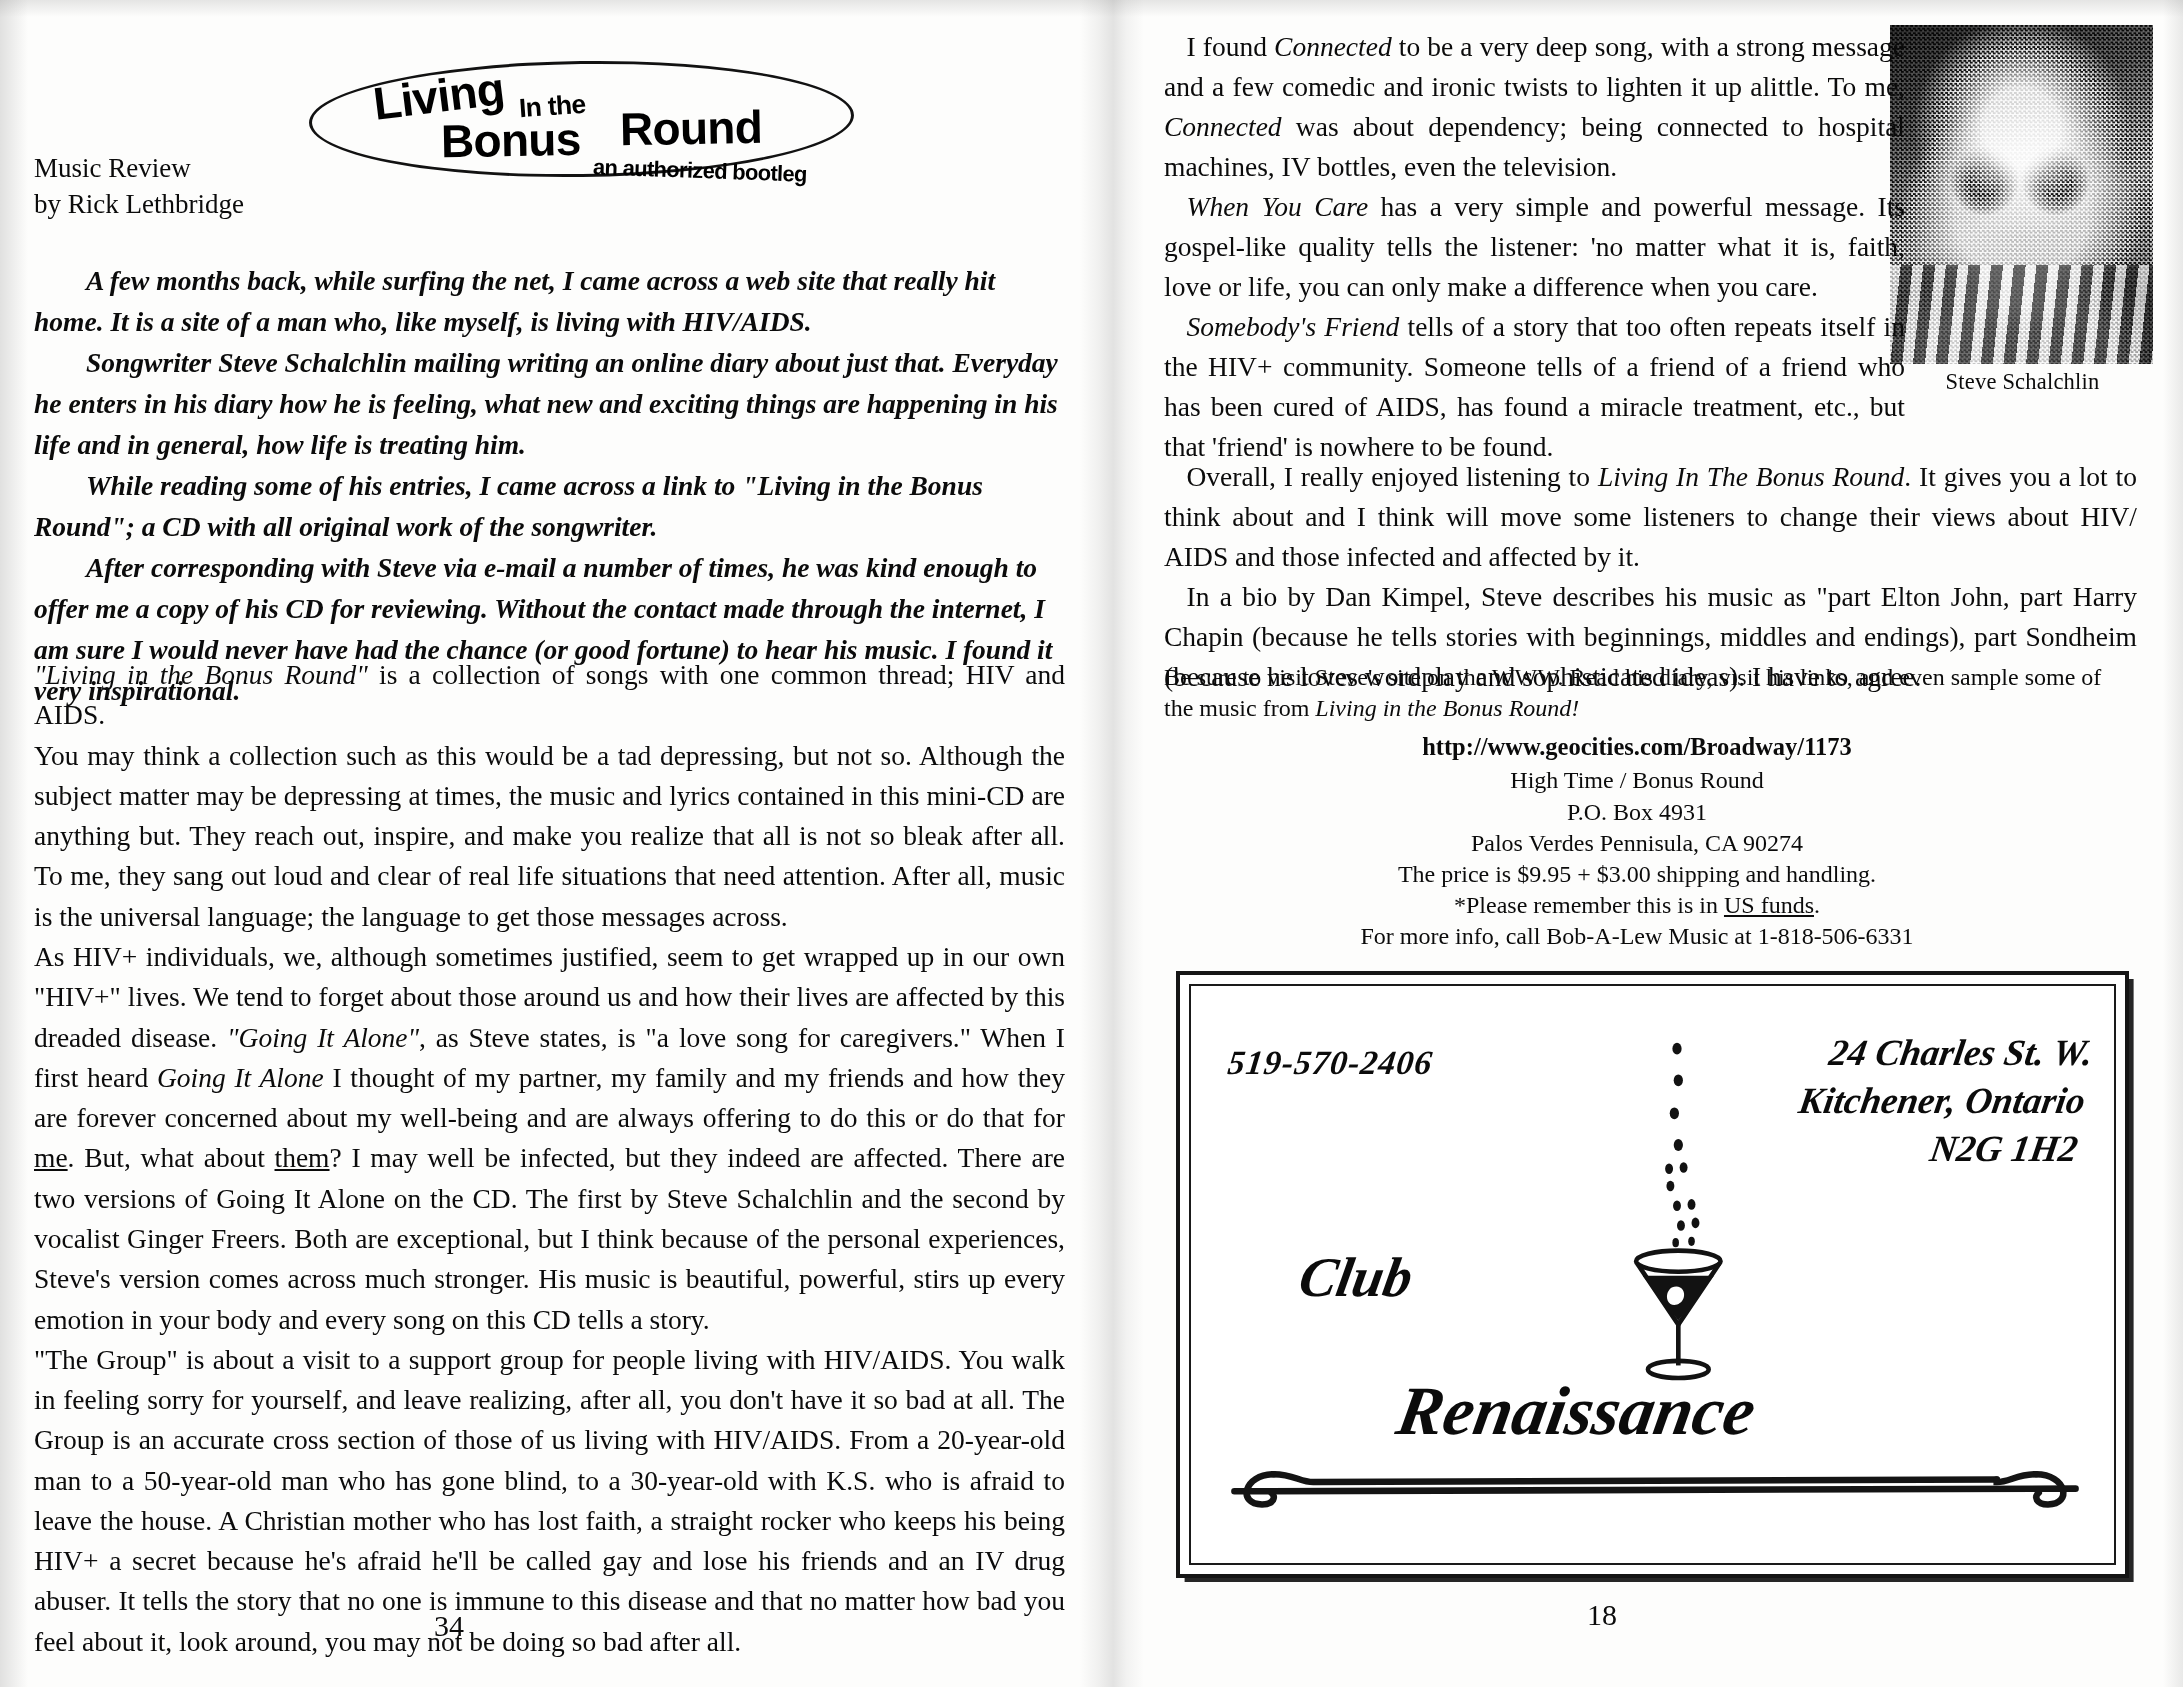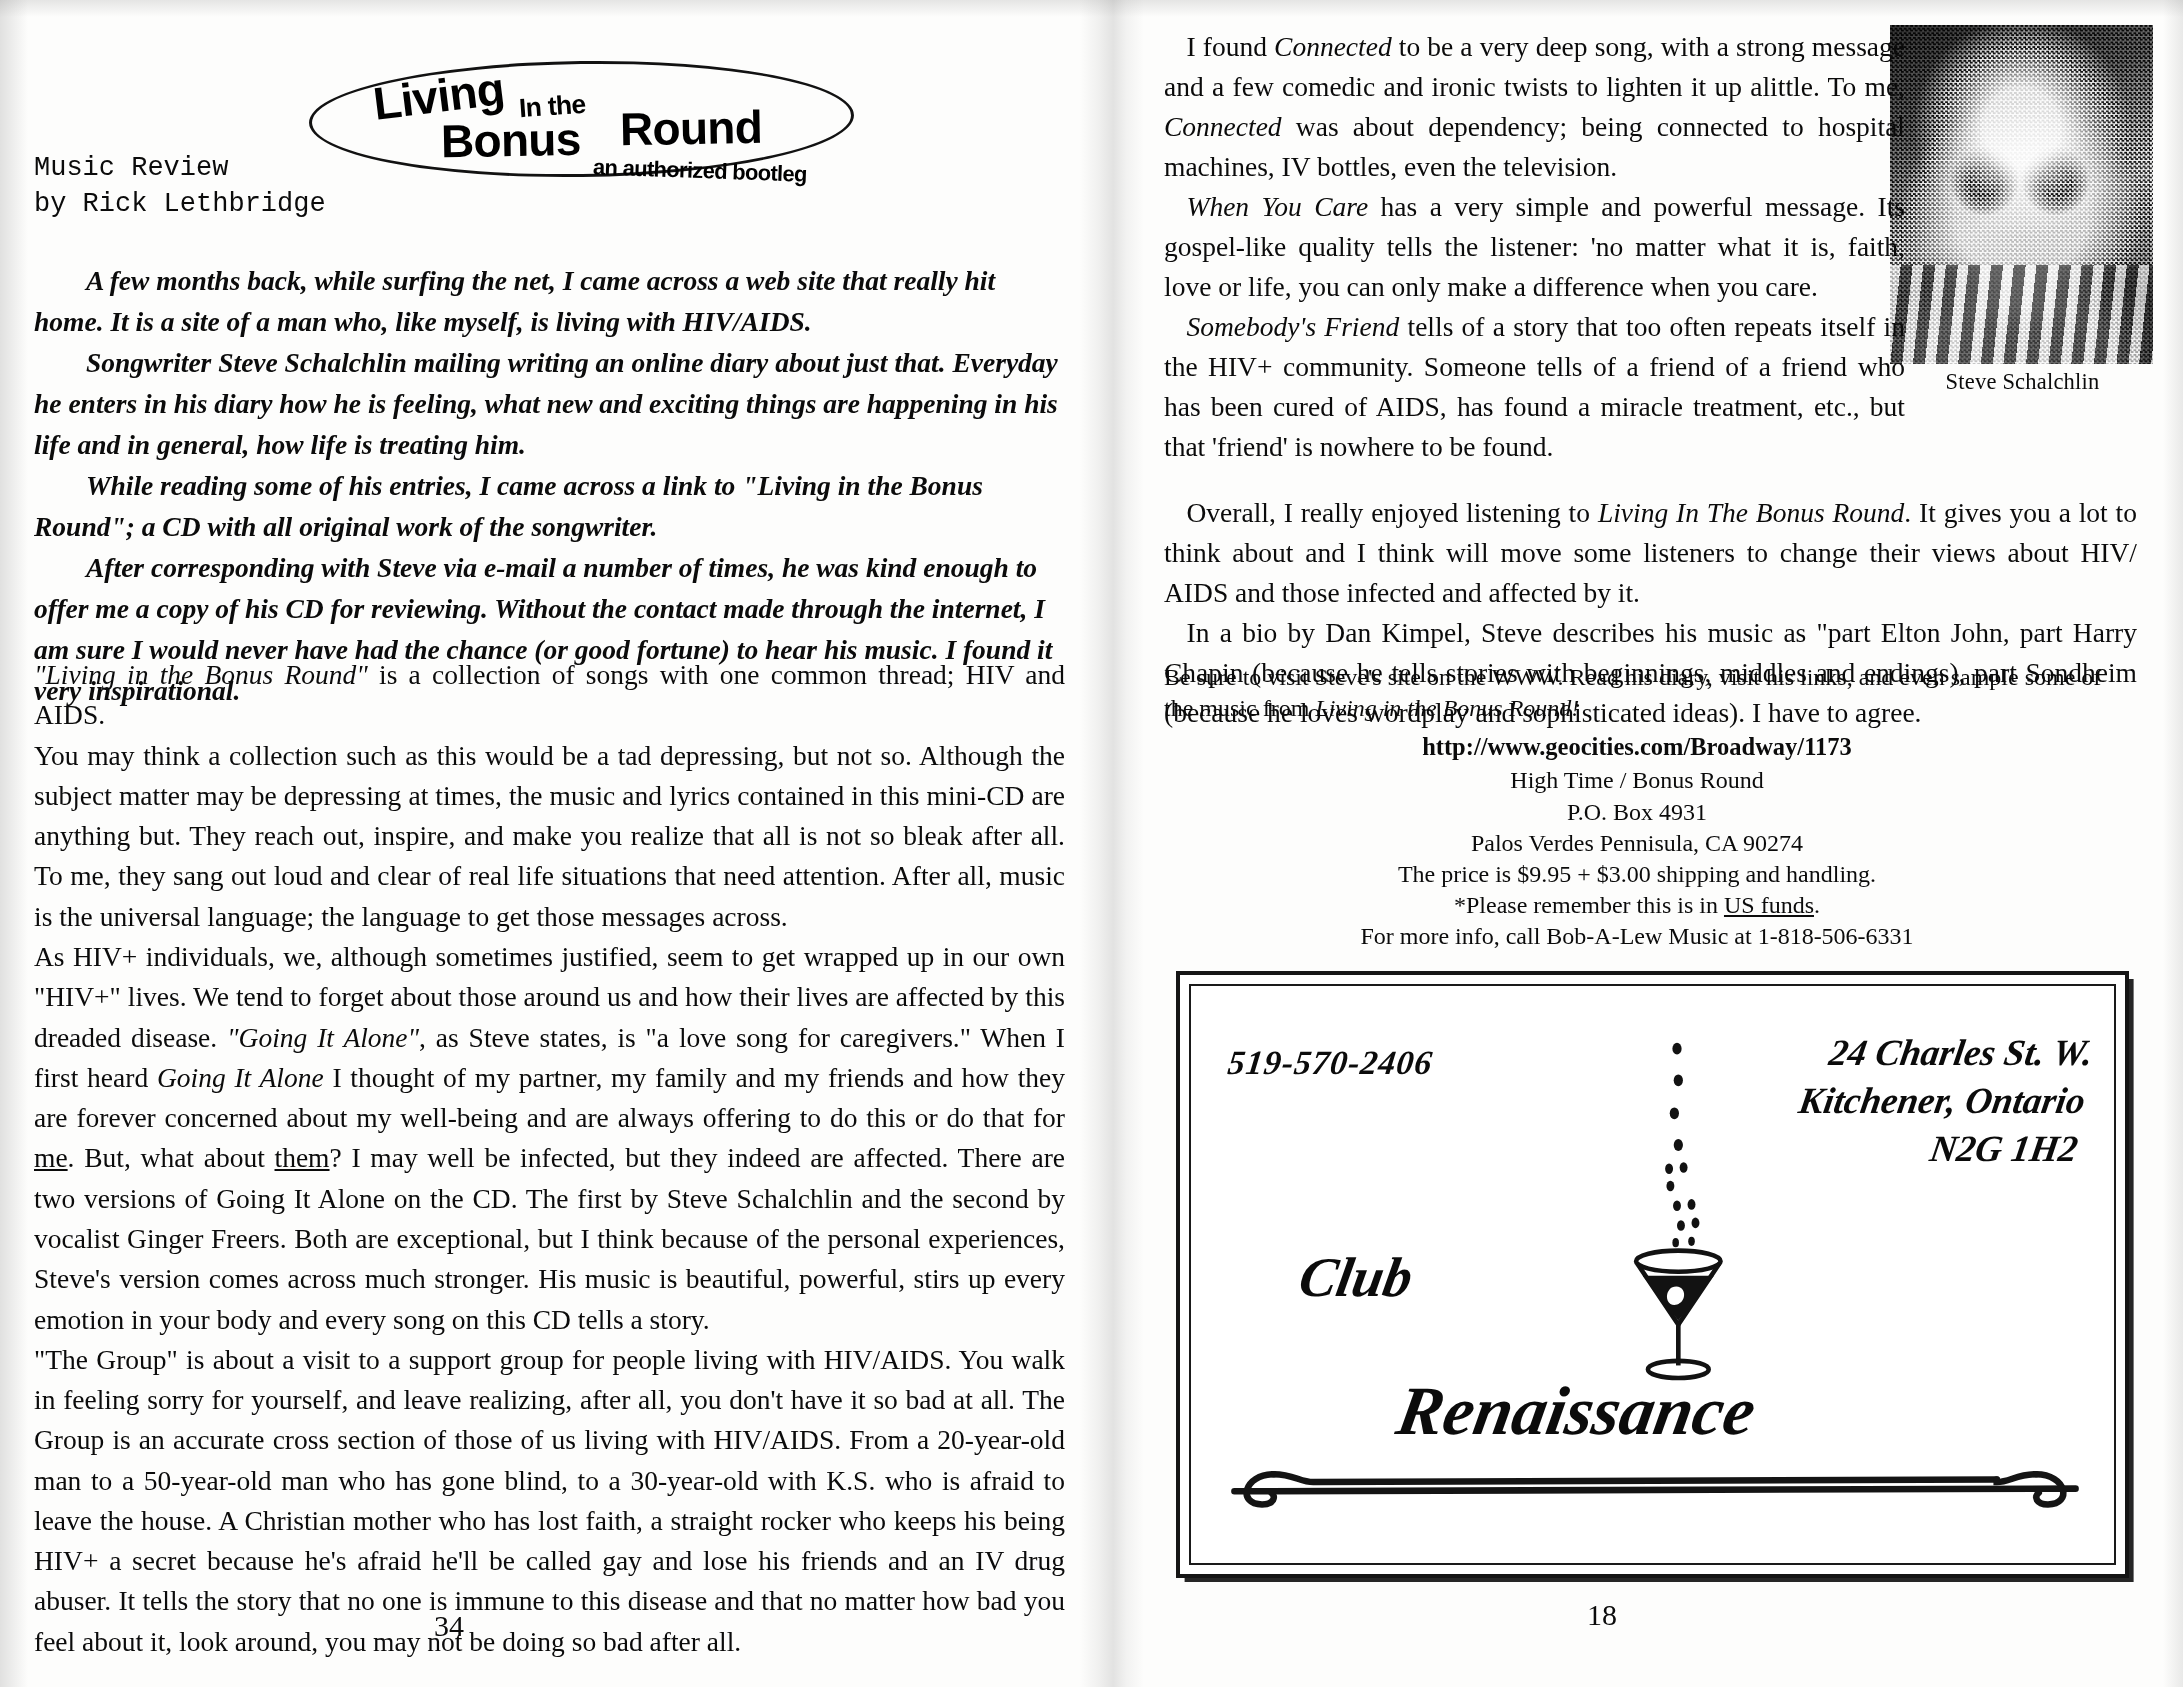--- a/index.html
+++ b/index.html
@@ -41,21 +41,21 @@
     font-weight:bold;color:#000;letter-spacing:-0.7px;}
   .mh-living{left:64px;top:8px;font-size:46px;transform:rotate(-7deg);
     font-stretch:condensed;}
   .mh-inthe{left:210px;top:30px;font-size:26.5px;transform:rotate(-4deg);}
   .mh-bonus{left:132px;top:52px;font-size:46px;transform:rotate(-1deg);}
   .mh-round{left:311px;top:40px;font-size:46px;transform:rotate(-1deg);}
   .mh-boot{left:284px;top:97px;font-size:22px;transform:rotate(2deg);
     font-family:"Liberation Sans","DejaVu Sans",sans-serif;font-weight:bold;}
 
   .byline{position:absolute;left:-30px;top:151px;width:344px;
-    font-size:27px;line-height:1.32;font-family:Liberation Mono, monospace;}
+    font-size:27px;line-height:1.32;font-family:Liberation Serif, serif;}
 
   
   .intro{
     position:absolute;left:-30px;top:261px;width:1032px;
     font-style:italic;font-size:27.5px;line-height:1.49;
     text-align:left;font-weight:600;
   }
   .intro p{margin:0;text-indent:52px;}
 
   .body-left{
@@ -87,21 +87,21 @@
     opacity:.75;}
   .photo-caption{text-align:center;font-size:22.5px;margin-top:5.3px;letter-spacing:0.2px;}
 
   .body-right{
     position:absolute;left:0;top:26.5px;width:741px;
     font-size:27.5px;line-height:1.455;text-align:justify;
   }
   .body-right p{margin:0;}
   .body-right p.ind{text-indent:22.5px;}
   .br-wide{position:absolute;left:0;top:457px;width:973px;
-    font-size:27.5px;line-height:1.455;text-align:justify;margin-top:36px;}
+    font-size:27.5px;line-height:1.455;text-align:justify;}
   .br-wide p{margin:0;text-indent:22.5px;}
 
   .promo{position:absolute;left:0;top:662px;width:946px;
     font-size:24px;line-height:1.30;}
   .promo .lead{text-align:left;margin:0 0 6.6px 0;}
   .promo .ctr{text-align:center;margin:0;}
   .promo .url{text-align:center;font-weight:bold;margin:0 0 2.6px 0;font-size:24.5px;}
 
   
   .ad-box{position:absolute;left:12px;top:971px;width:953px;height:607px;

